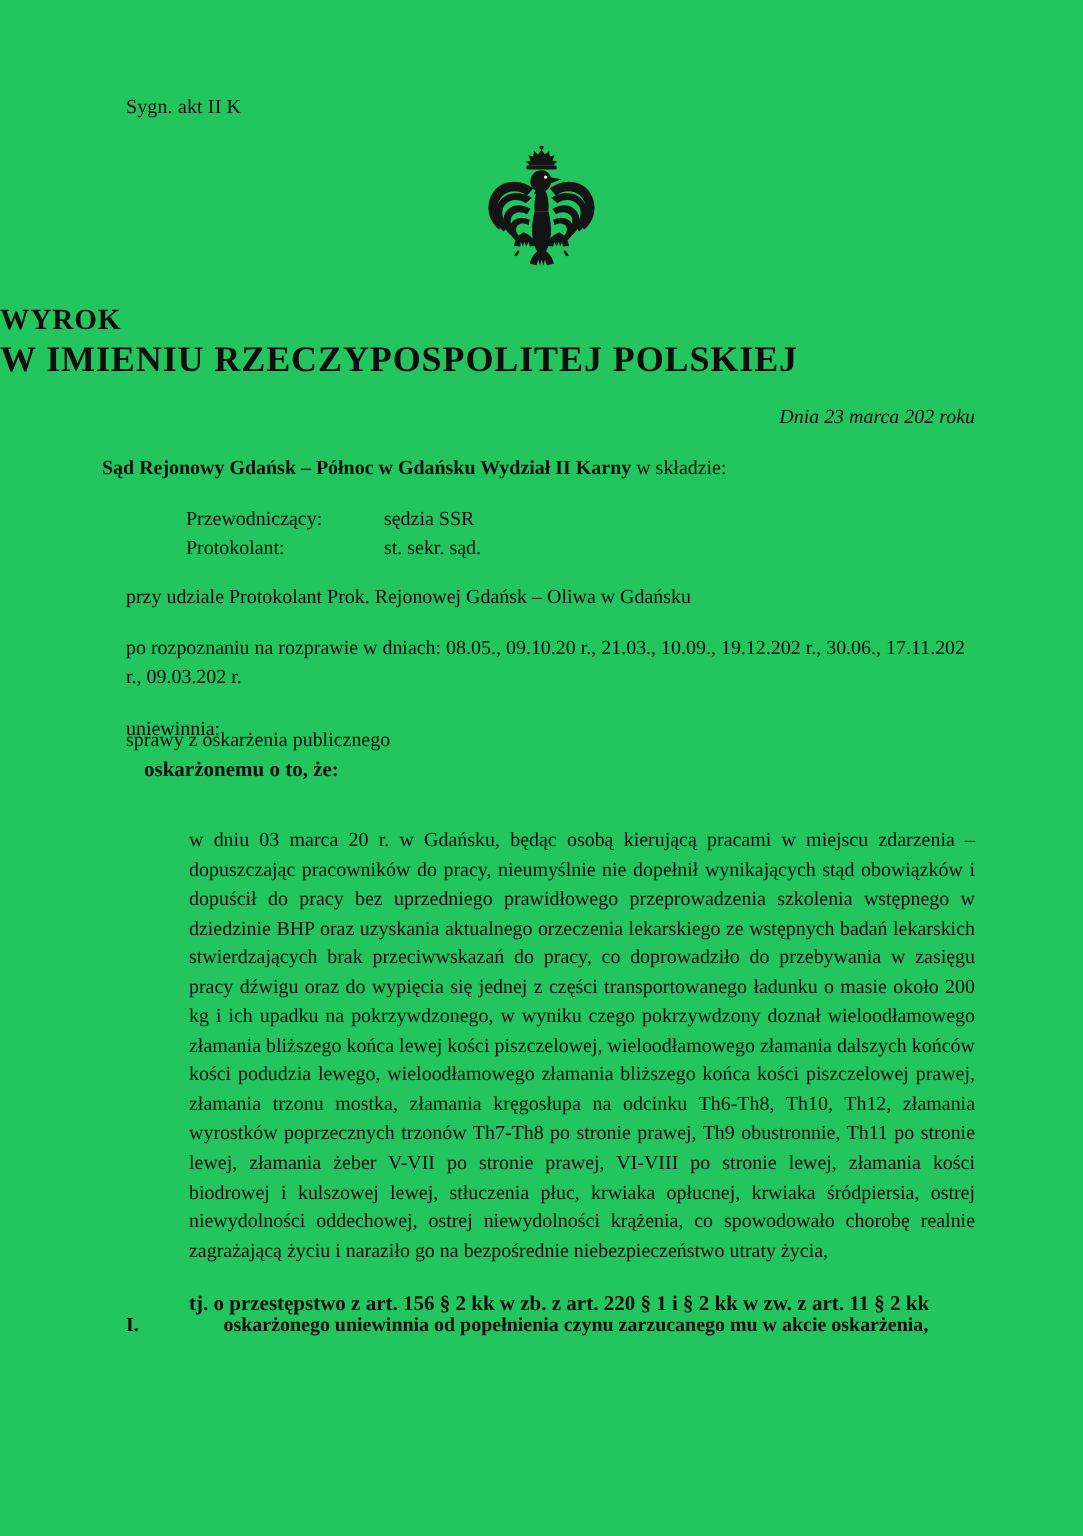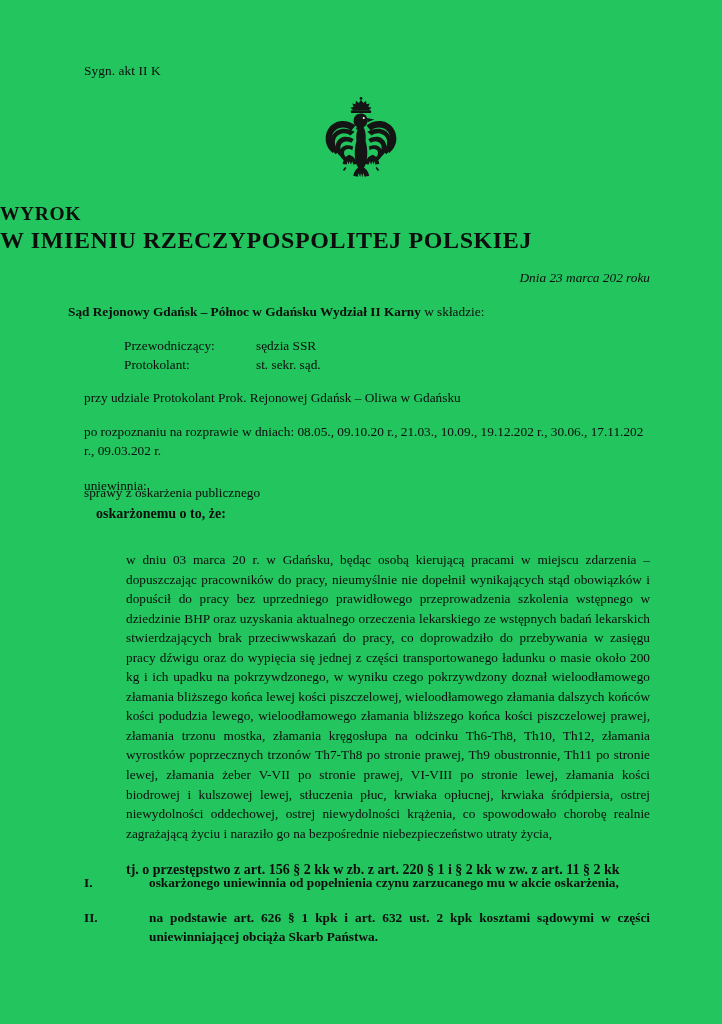--- a/index.html
+++ b/index.html
@@ -277,19 +277,15 @@
     <p>w dniu 03 marca 20 r. w Gdańsku, będąc osobą kierującą pracami w miejscu zdarzenia – dopuszczając pracowników do pracy, nieumyślnie nie dopełnił wynikających stąd obowiązków i dopuścił do pracy bez uprzedniego prawidłowego przeprowadzenia szkolenia wstępnego w dziedzinie BHP oraz uzyskania aktualnego orzeczenia lekarskiego ze wstępnych badań lekarskich stwierdzających brak przeciwwskazań do pracy, co doprowadziło do przebywania w zasięgu pracy dźwigu oraz do wypięcia się jednej z części transportowanego ładunku o masie około 200 kg i ich upadku na pokrzywdzonego, w wyniku czego pokrzywdzony doznał wieloodłamowego złamania bliższego końca lewej kości piszczelowej, wieloodłamowego złamania dalszych końców kości podudzia lewego,  wieloodłamowego złamania bliższego końca kości piszczelowej prawej, złamania trzonu mostka, złamania kręgosłupa na odcinku Th6-Th8, Th10, Th12, złamania wyrostków poprzecznych trzonów Th7-Th8 po stronie prawej, Th9 obustronnie, Th11 po stronie lewej, złamania żeber V-VII po stronie prawej, VI-VIII po stronie lewej, złamania kości biodrowej i kulszowej lewej, stłuczenia płuc, krwiaka opłucnej, krwiaka śródpiersia, ostrej niewydolności oddechowej, ostrej niewydolności krążenia, co spowodowało chorobę realnie zagrażającą życiu i naraziło go na bezpośrednie niebezpieczeństwo utraty życia,</p>
   </div>
 
   <div class="charge-legal">tj. o przestępstwo z art. 156 § 2 kk w zb. z art. 220 § 1 i § 2 kk w zw. z art. 11 § 2 kk</div>
 
   <div class="rulings">
     <div class="ruling">
       <span class="ruling-num">I.</span>
       <span class="ruling-text">oskarżonego uniewinnia od popełnienia czynu zarzucanego mu w akcie oskarżenia,</span>
     </div>
-    <div class="ruling">
-      <span class="ruling-num">II.</span>
-      <span class="ruling-text">na podstawie art. 626 § 1 kpk i art. 632 ust. 2 kpk kosztami sądowymi w części uniewinniającej obciąża Skarb Państwa.</span>
-    </div>
   </div>
 
 </div>
 
 </body></html>

